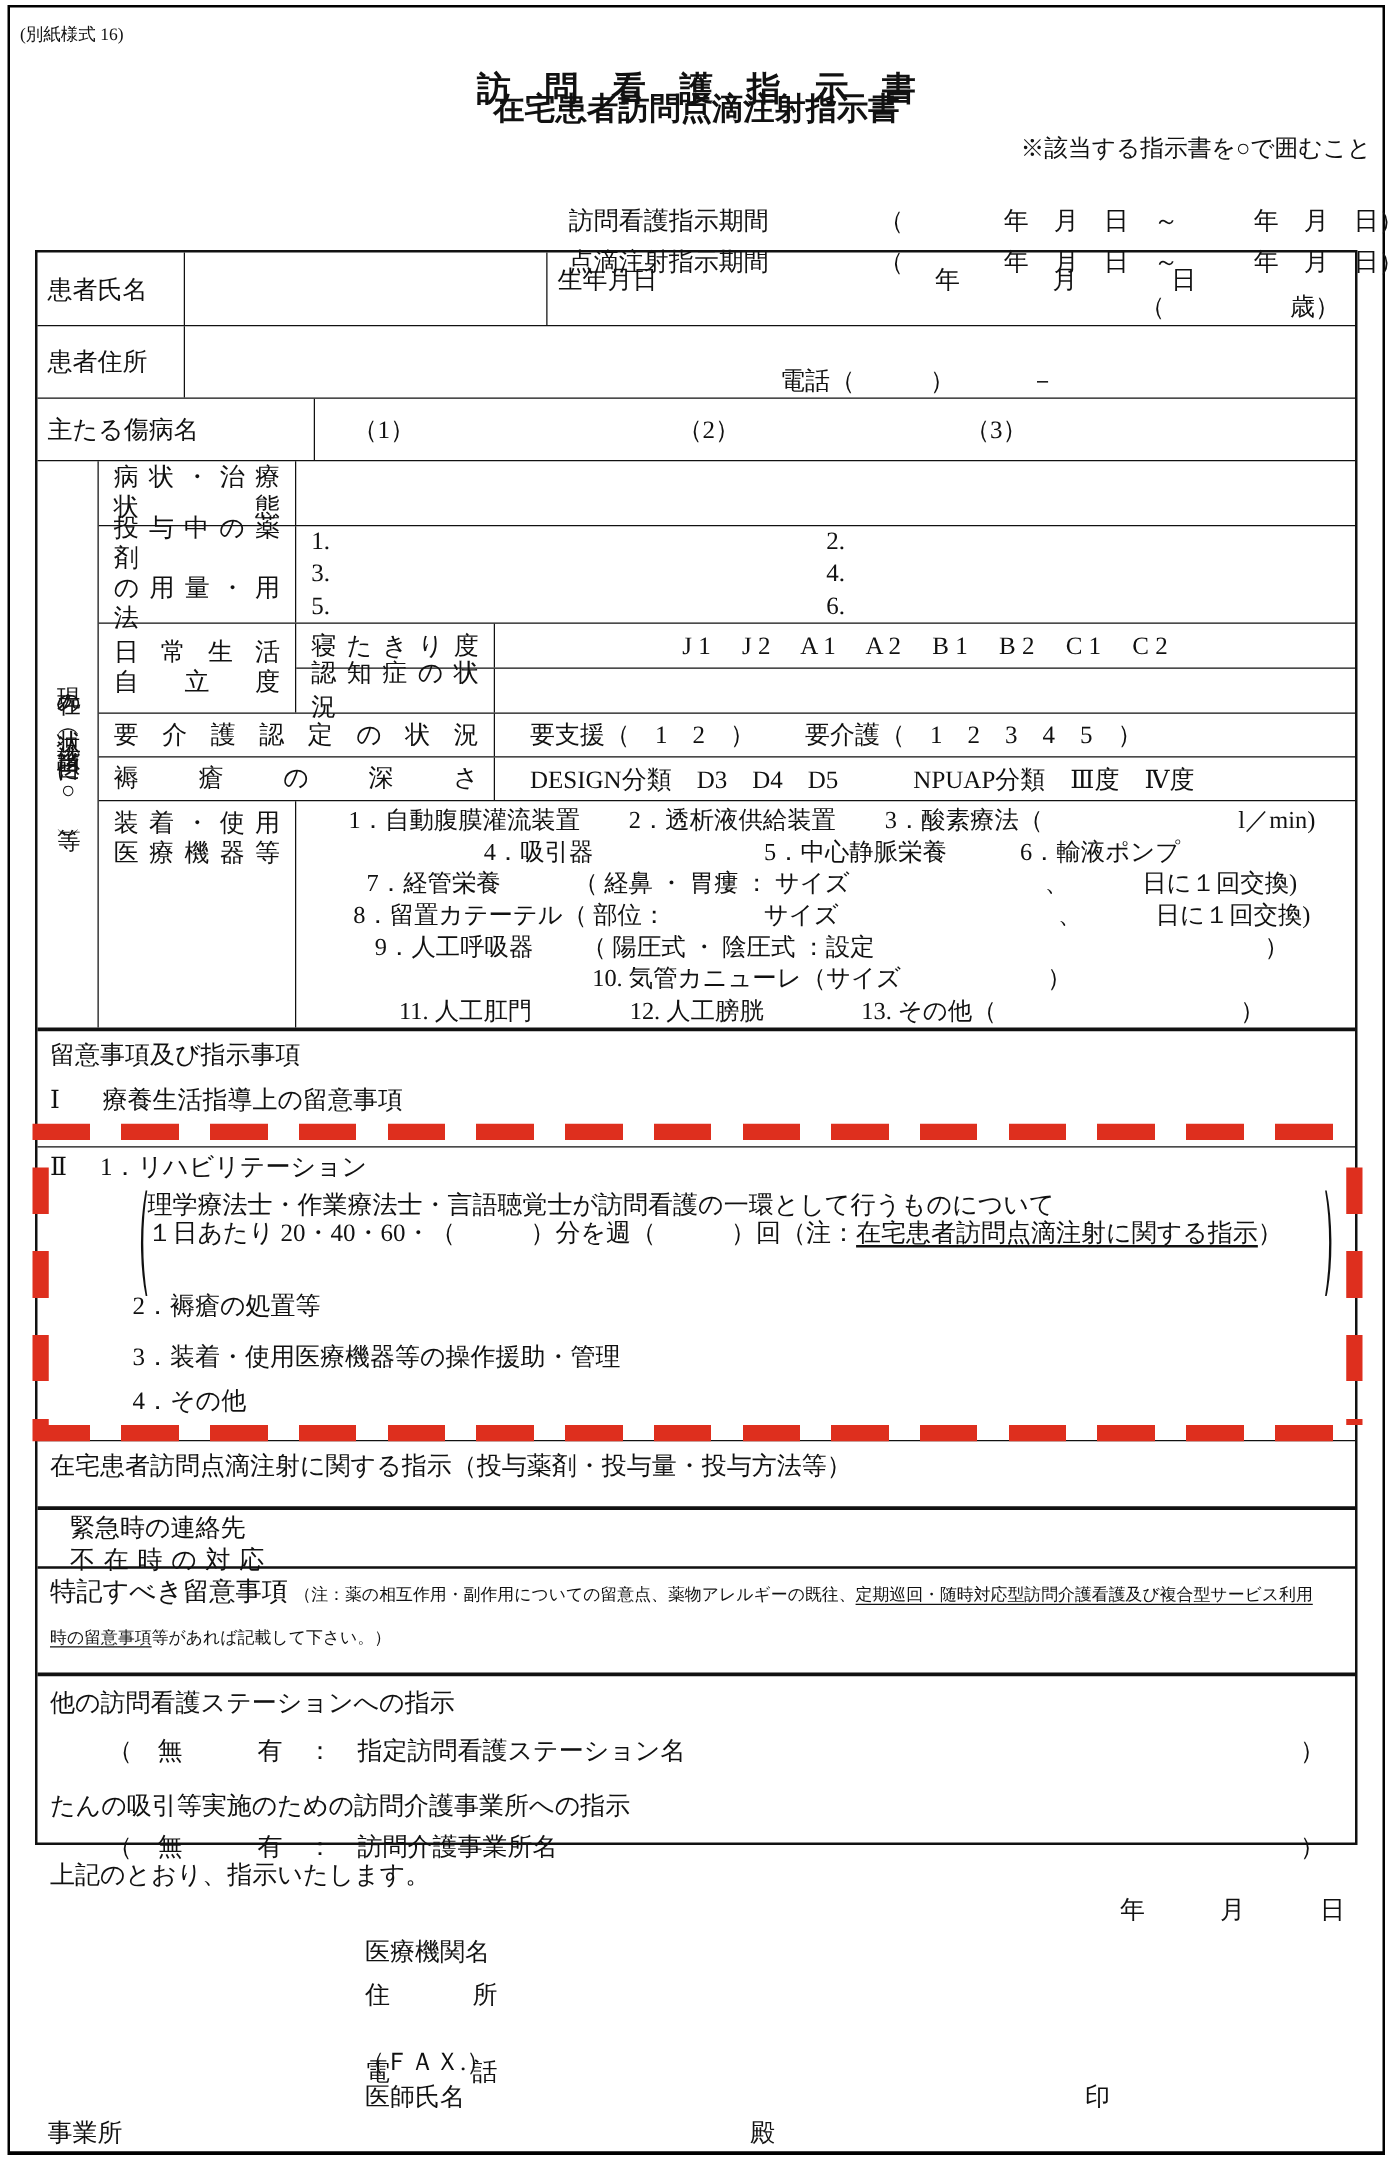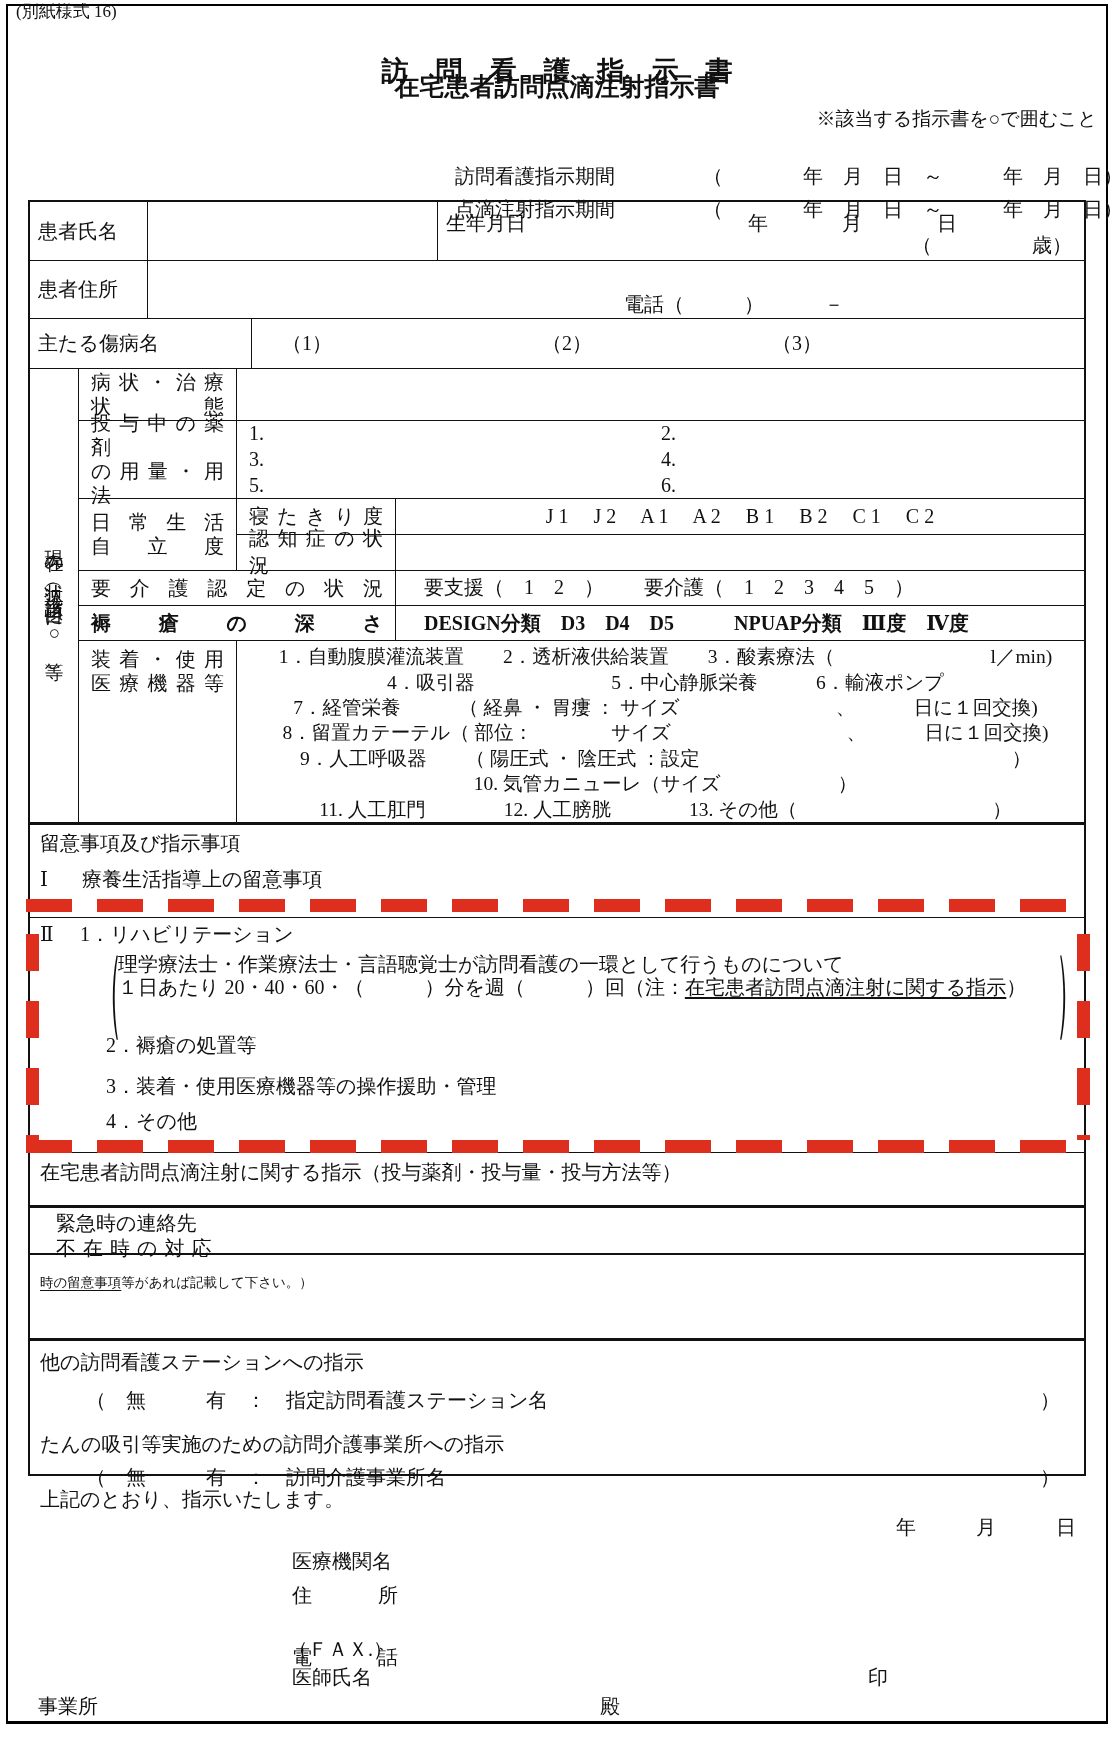--- a/index.html
+++ b/index.html
@@ -1,21 +1,21 @@
 <!DOCTYPE html>
 <html><head>
 <meta charset="utf-8">
 <style>
   html,body{margin:0;padding:0;background:#fff;}
   .page{position:relative;width:1114px;height:1738px;background:#fff;
         font-family:"Liberation Serif","DejaVu Serif",serif;color:#111;overflow:hidden;}
   .abs{position:absolute;}
   .page-border{position:absolute;left:6px;right:6px;top:4px;bottom:14px;
         border:2px solid #000;border-bottom-width:3px;pointer-events:none;}
-  .form-code{left:16px;top:0;font-size:17px;}
+  .form-code{left:16px;top:19px;font-size:14px;}
   .title-main{left:0;right:0;top:34px;text-align:center;font-size:27px;font-weight:600;margin-top:19px;}
   .title-sub{left:0;right:0;top:70px;text-align:center;font-size:25px;font-weight:600;}
   .circle-note{right:17px;top:106px;font-size:19px;}
   .period{left:435px;font-size:20px;white-space:pre;}
   .period .pval{margin-left:88px;}
   
   .tbl{position:absolute;left:28px;top:200px;width:1058px;border:2px solid #111;box-sizing:border-box;background:transparent;}
   .row{position:relative;display:flex;box-sizing:border-box;border-top:1.5px solid #111;font-size:20px;}
   .row.first{border-top:0;}
   .cell{box-sizing:border-box;}
@@ -25,21 +25,21 @@
   .r-disease{height:50px;}
   .r-disease .lbl{width:222px;}
   .flex1{flex:1;position:relative;}
   .bcell span{position:absolute;top:8px;}
   .r-status{height:454px;}
   .vcell{width:49px;border-right:1.5px solid #111;display:flex;align-items:center;justify-content:center;}
   .vcell span{writing-mode:vertical-rl;text-orientation:mixed;font-size:19px;letter-spacing:4px;}
   .status-main{flex:1;display:flex;flex-direction:column;}
   .srow{display:flex;box-sizing:border-box;border-top:1.5px solid #111;}
   .srow.first{border-top:0;}
-  .s1{height:52px;} .s2{height:78px;} .s3{height:72px;} .s4{height:36px;} .s5{height:36px;font-weight:bold;} .s6{flex:1;}
+  .s1{height:52px;} .s2{height:78px;} .s3{height:72px;} .s4{height:36px;} .s5{height:36px;} .s6{flex:1;}
   .slbl{width:158px;border-right:1.5px solid #111;padding:0 12px;display:flex;flex-direction:column;justify-content:center;box-sizing:border-box;line-height:24px;}
   .s4 .slbl,.s5 .slbl{width:317px;}
   .jl{text-align:justify;text-align-last:justify;}
   .scnt{flex:1;display:flex;align-items:center;box-sizing:border-box;}
   .center{justify-content:center;}
   .padl{padding-left:28px;}
   .colcnt{flex-direction:column;justify-content:center;align-items:stretch;}
   .medline{display:flex;line-height:26px;padding-left:12px;}
   .medline .med-l{width:412px;display:inline-block;}
   .subcol{flex:1;display:flex;flex-direction:column;}
@@ -233,20 +233,24 @@
     <div class="row r-iv">
       <div>在宅患者訪問点滴注射に関する指示（投与薬剤・投与量・投与方法等）</div>
     </div>
 
     <div class="row r-emerg">
       <div>緊急時の連絡先</div>
       <div class="emerg2">不 在 時 の 対 応</div>
     </div>
 
     <div class="row r-special">
+      <div class="sp-line1">
+        <span class="sp-label">特記すべき留意事項</span>
+        <span class="sp-note">（注：薬の相互作用・副作用についての留意点、薬物アレルギーの既往、</span><span class="sp-note u">定期巡回・随時対応型訪問介護看護及び複合型サービス利用</span>
+      </div>
       <div class="sp-line2">
         <span class="sp-note u">時の留意事項</span><span class="sp-note">等があれば記載して下さい。）</span>
       </div>
     </div>
 
     <div class="row r-stations">
       <div class="st1">他の訪問看護ステーションへの指示</div>
       <div class="st2 st-open">
         <span>（　無　　　有　：　指定訪問看護ステーション名</span>
           <span>）</span>

